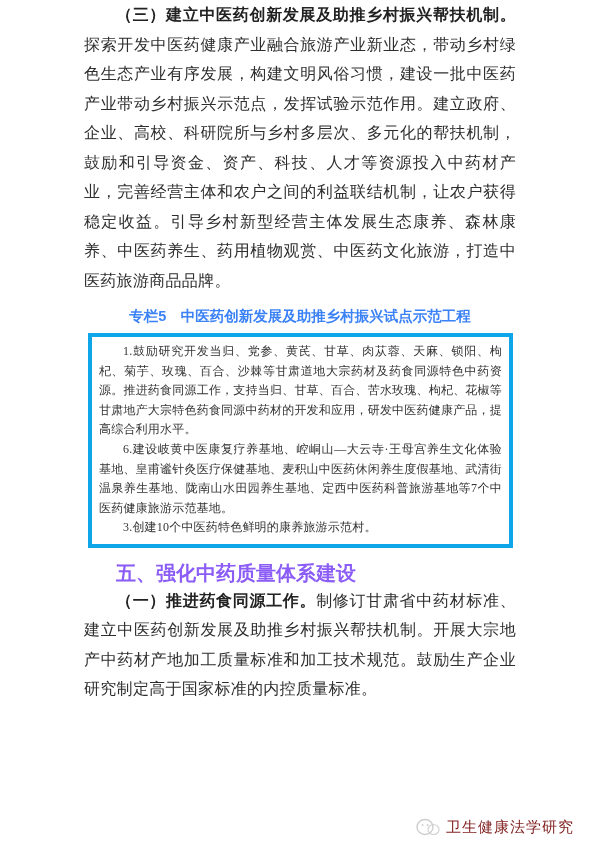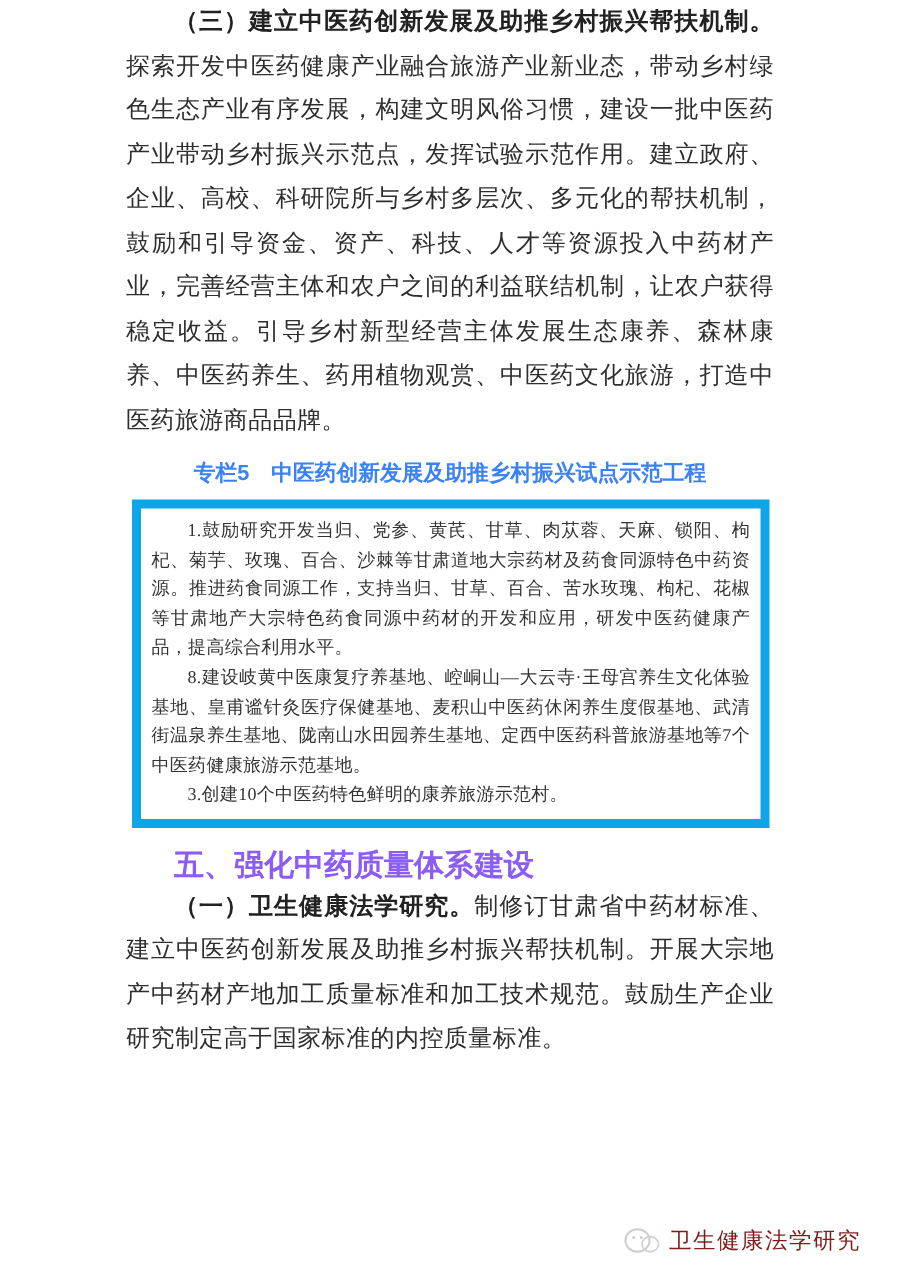--- a/index.html
+++ b/index.html
@@ -42,21 +42,21 @@
     margin: 11px 0 0 0;
     text-align: center;
     font-family: "Liberation Sans", "DejaVu Sans", sans-serif;
     font-weight: bold;
     font-size: 14.5px;
     line-height: 20px;
     color: #3b82f6;
   }
   .feature-box {
     margin: 7px 3px 0 4px;
-    border: 6px solid #0ea5e9;
+    border: 4px solid #0ea5e9;
     padding: 5px 7px 6px 7px;
     box-sizing: border-box;
     background: #ffffff;
   }
   .feature-box p {
     margin: 0;
     font-size: 12px;
     line-height: 19.6px;
     text-align: justify;
     text-indent: 2em;
@@ -103,27 +103,27 @@
 
 <div class="page">
   <div class="content">
 
     <p class="body-para para-first"><span class="para-lead">（三）建立中医药创新发展及助推乡村振兴帮扶机制。</span><span>探索开发中医药健康产业融合旅游产业新业态，带动乡村绿色生态产业有序发展，构建文明风俗习惯，建设一批中医药产业带动乡村振兴示范点，发挥试验示范作用。建立政府、企业、高校、科研院所与乡村多层次、多元化的帮扶机制，鼓励和引导资金、资产、科技、人才等资源投入中药材产业，完善经营主体和农户之间的利益联结机制，让农户获得稳定收益。引导乡村新型经营主体发展生态康养、森林康养、中医药养生、药用植物观赏、中医药文化旅游，打造中医药旅游商品品牌。</span></p>
 
     <p class="box-title">专栏5　中医药创新发展及助推乡村振兴试点示范工程</p>
 
     <div class="feature-box">
       <p>1.鼓励研究开发当归、党参、黄芪、甘草、肉苁蓉、天麻、锁阳、枸杞、菊芋、玫瑰、百合、沙棘等甘肃道地大宗药材及药食同源特色中药资源。推进药食同源工作，支持当归、甘草、百合、苦水玫瑰、枸杞、花椒等甘肃地产大宗特色药食同源中药材的开发和应用，研发中医药健康产品，提高综合利用水平。</p>
-      <p>8.建设岐黄中医康复疗养基地、崆峒山—大云寺·王母宫养生文化体验基地、皇甫谧针灸医疗保健基地、麦积山中医药休闲养生度假基地、武清街温泉养生基地、陇南山水田园养生基地、定西中医药科普旅游基地等7个中医药健康旅游示范基地。</p>
+      <p>6.建设岐黄中医康复疗养基地、崆峒山—大云寺·王母宫养生文化体验基地、皇甫谧针灸医疗保健基地、麦积山中医药休闲养生度假基地、武清街温泉养生基地、陇南山水田园养生基地、定西中医药科普旅游基地等7个中医药健康旅游示范基地。</p>
       <p>3.创建10个中医药特色鲜明的康养旅游示范村。</p>
     </div>
 
     <p class="section-heading">五、强化中药质量体系建设</p>
 
-    <p class="body-para para-after-heading"><span class="para-lead">（一）卫生健康法学研究。</span><span>制修订甘肃省中药材标准、建立中医药创新发展及助推乡村振兴帮扶机制。开展大宗地产中药材产地加工质量标准和加工技术规范。鼓励生产企业研究制定高于国家标准的内控质量标准。</span></p>
+    <p class="body-para para-after-heading"><span class="para-lead">（一）推进药食同源工作。</span><span>制修订甘肃省中药材标准、建立中医药创新发展及助推乡村振兴帮扶机制。开展大宗地产中药材产地加工质量标准和加工技术规范。鼓励生产企业研究制定高于国家标准的内控质量标准。</span></p>
 
   </div>
 
   <div class="watermark">
     <span class="watermark-logo">
       <svg width="24" height="20" viewBox="0 0 24 20">
         <ellipse cx="9" cy="10" rx="8" ry="7.5" fill="none" stroke="#cdcdcd" stroke-width="1.4"></ellipse>
         <ellipse cx="17.5" cy="12.5" rx="5.5" ry="5" fill="none" stroke="#d2d2d2" stroke-width="1.2"></ellipse>
         <circle cx="6.5" cy="8" r="1" fill="#cdcdcd"></circle>
         <circle cx="11.5" cy="8" r="1" fill="#cdcdcd"></circle>

